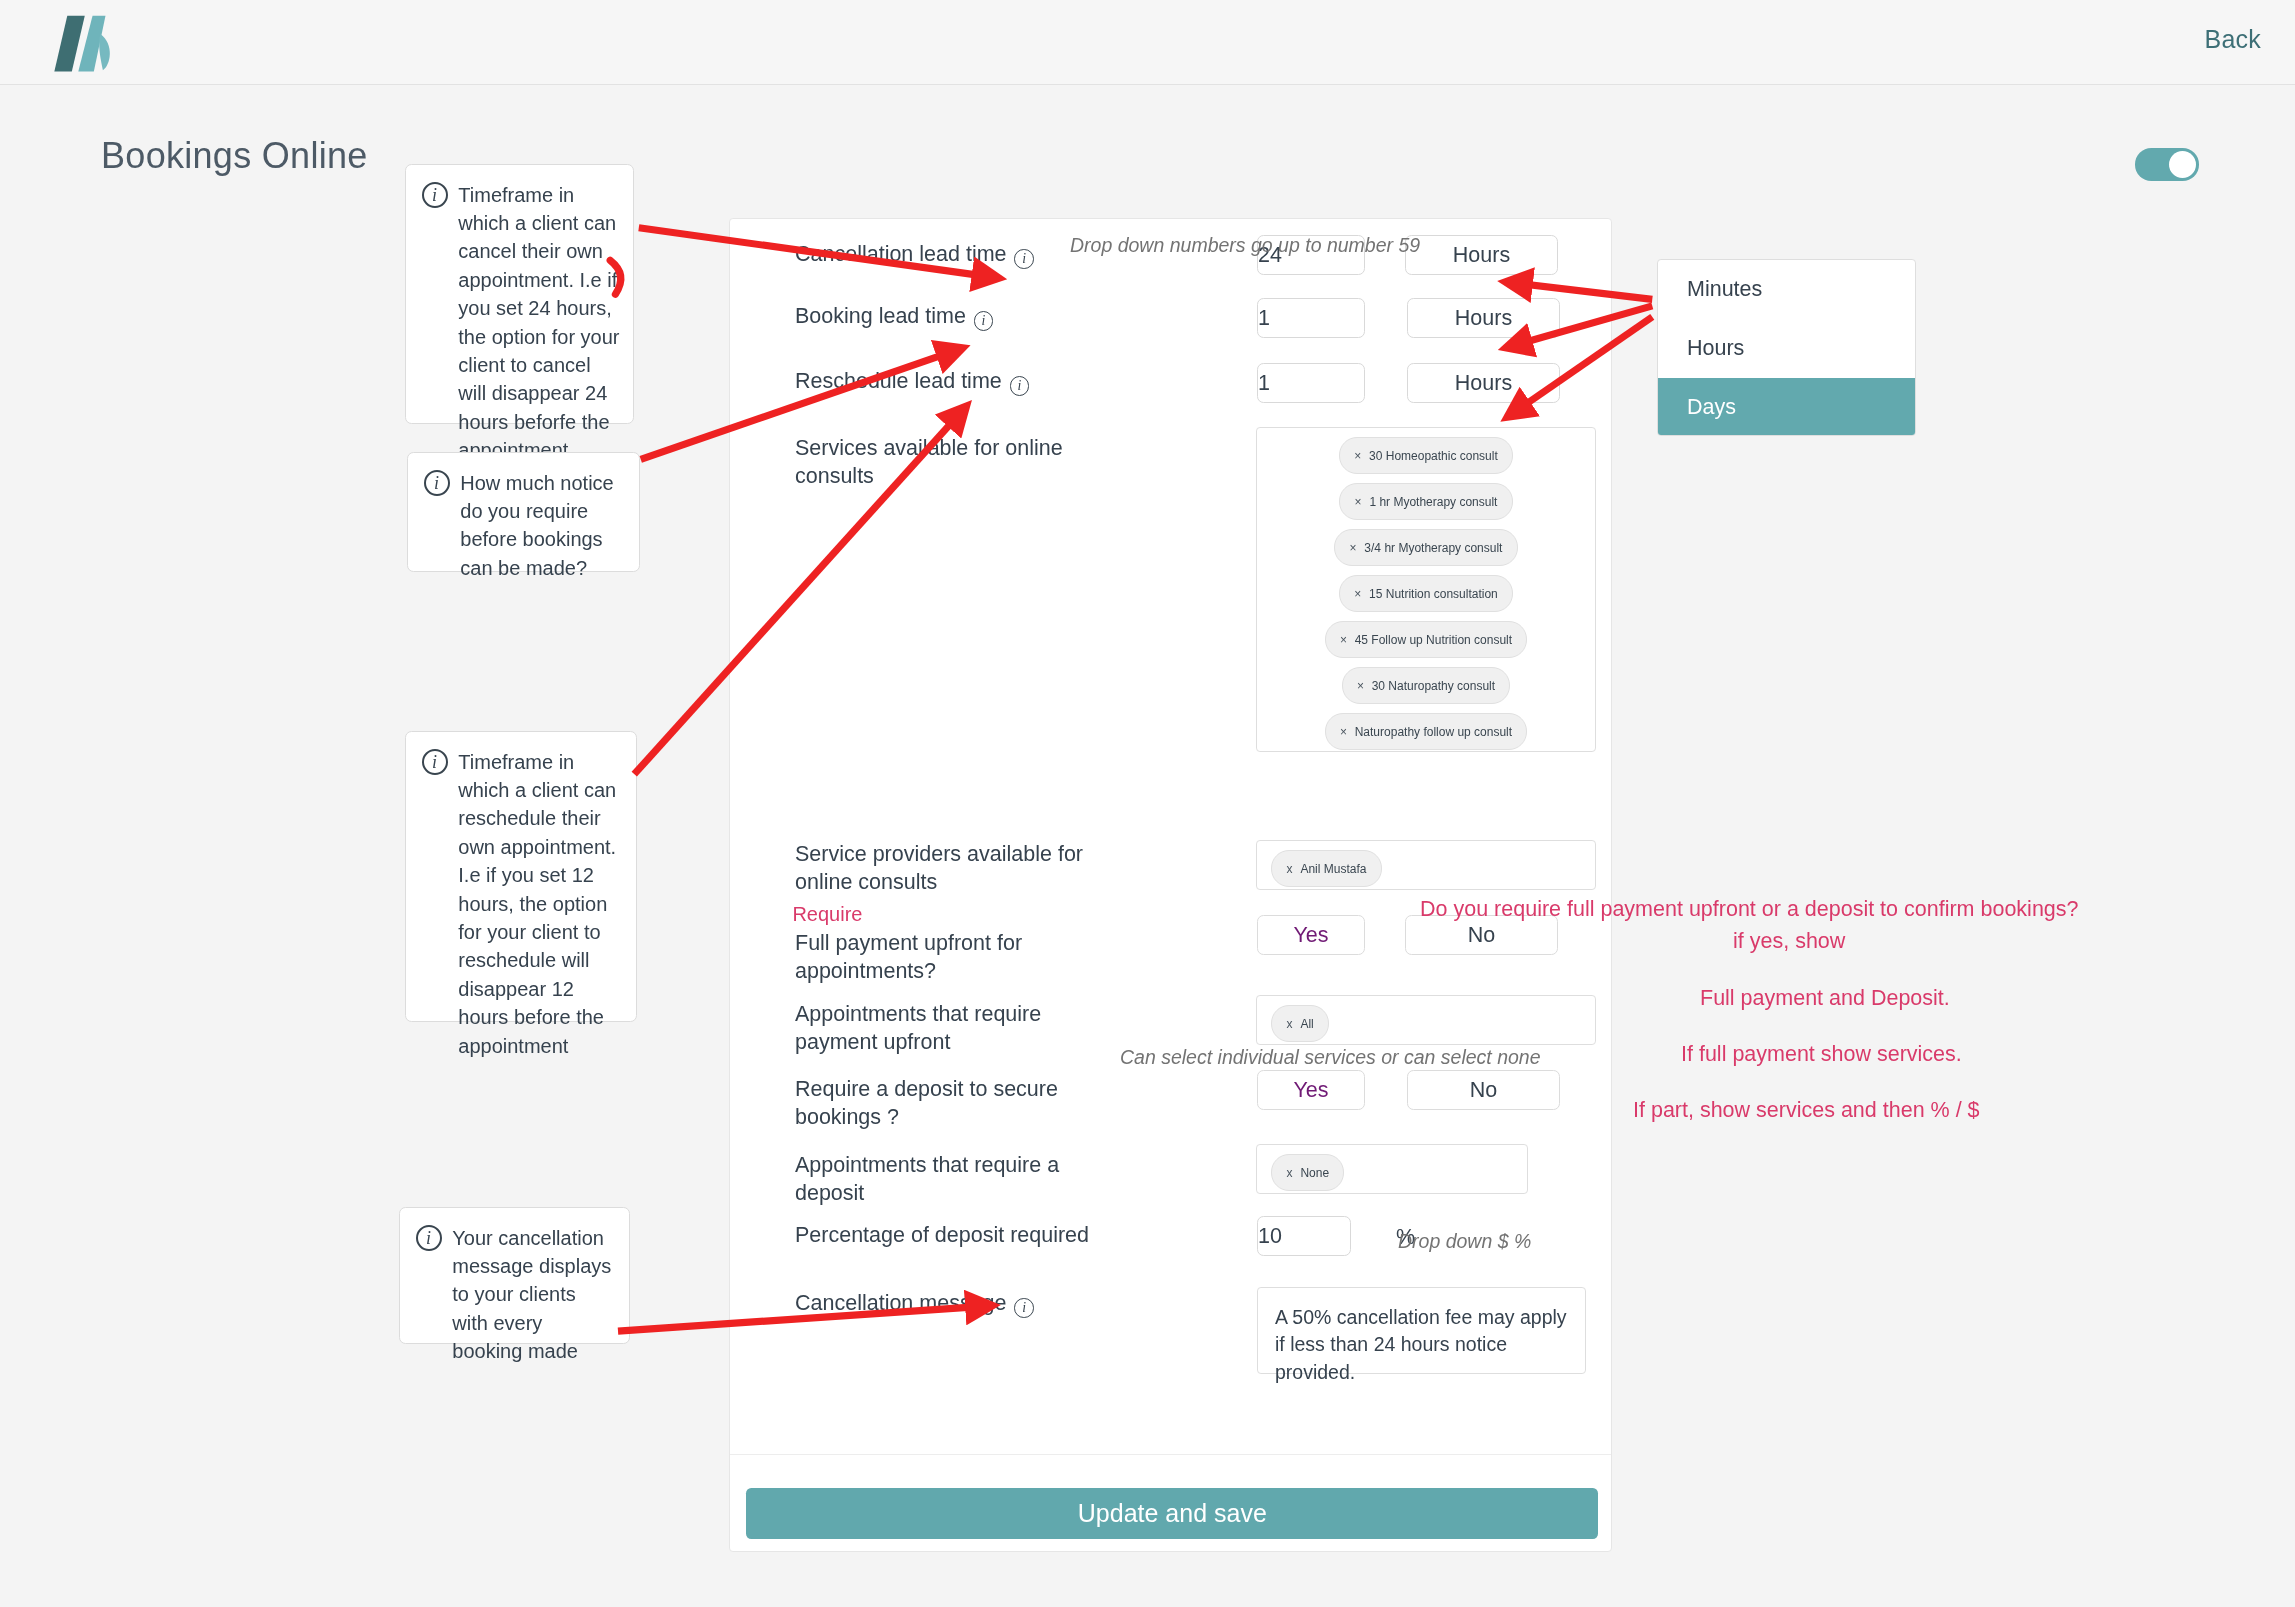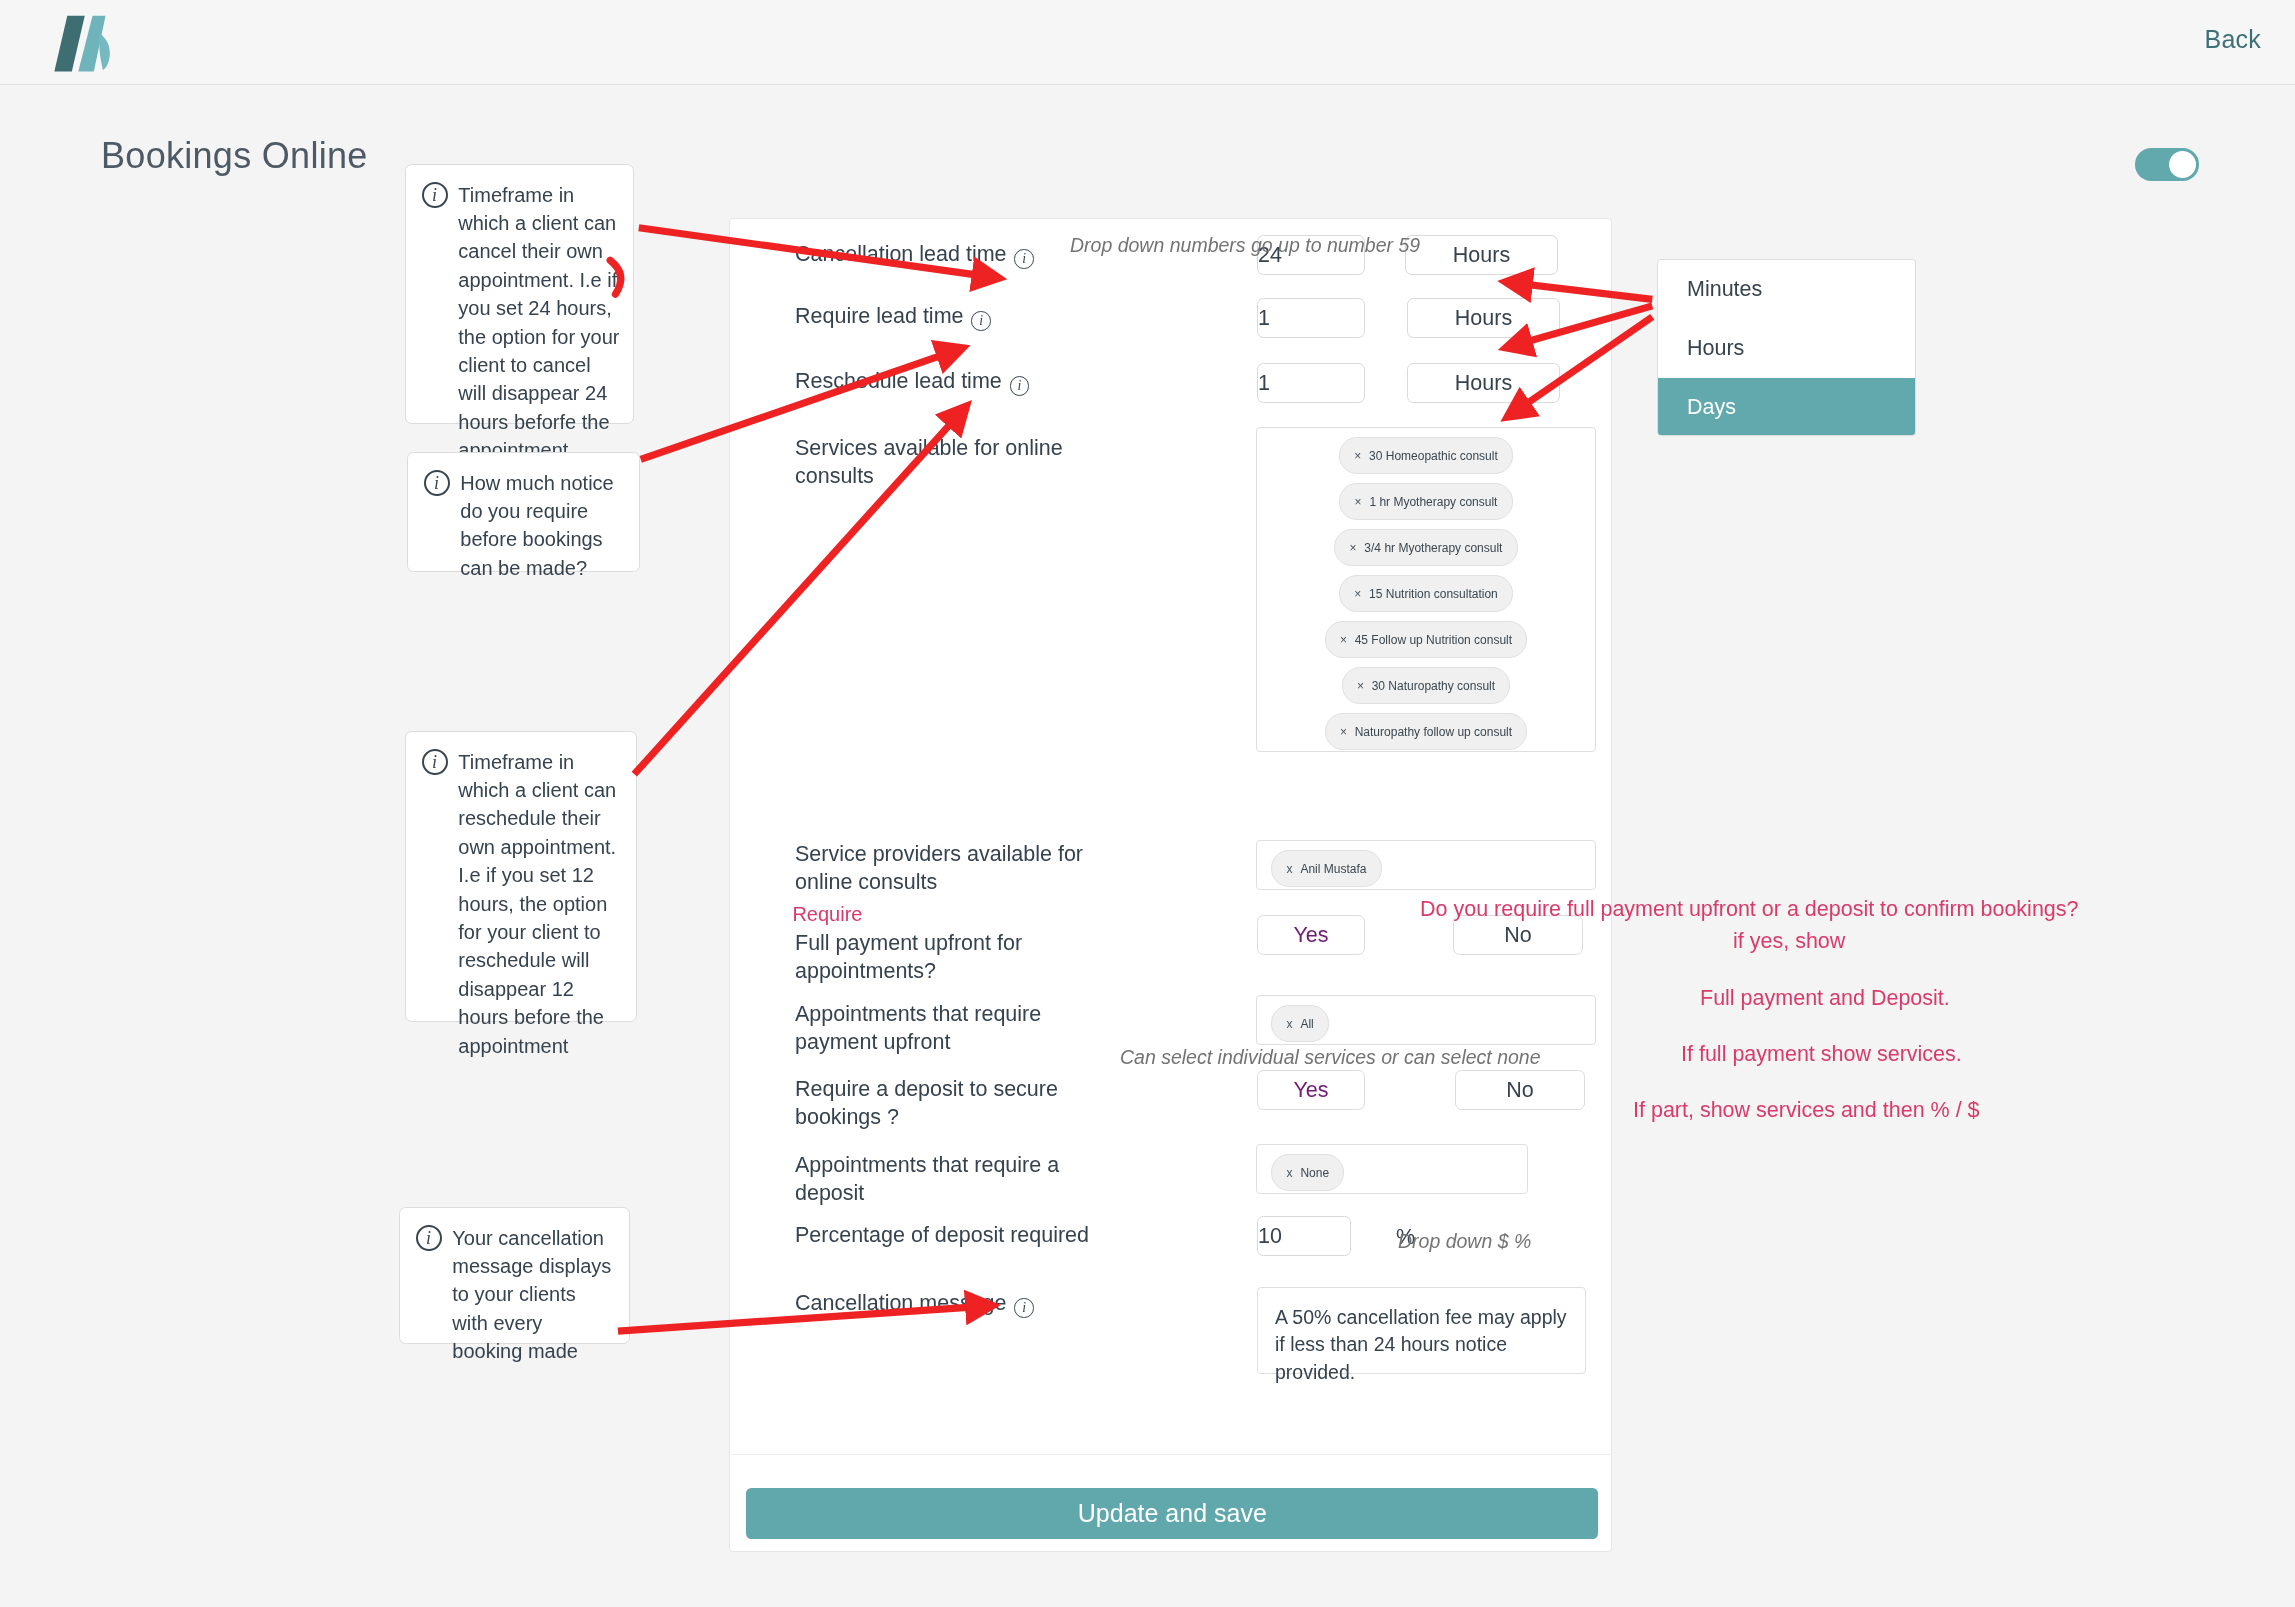--- a/index.html
+++ b/index.html
@@ -78,21 +78,21 @@
     border-radius: 6.5px; background: #fff; text-align: center;
     font-size: 21.5px; line-height: 39px; color: #36424e; cursor: pointer;
   }
   .yn-box {
     position: absolute; width: 108px; height: 40px; border: 0.7px solid #dcdcdc;
     border-radius: 6.5px; background: #fff; text-align: center;
     font-size: 21.5px; line-height: 39px; cursor: pointer;
   }
   .yn-box.muted { color: #701a75; }
   .yn-box.sel { color: #36424e; }
-  .yn-no { width: 130px; margin-left: 48px; }
+  .yn-no { width: 153px; }
 
   
   .tagfield {
     position: absolute; border: 0.7px solid #dedede; border-radius: 3.9px; background: #fff;
   }
   .tag {
     display: block; margin: 9px auto 0; padding: 0 14.3px; height: 37px;
     background: #f0f0f0; border: 0.7px solid #e0e0e0; border-radius: 18px;
     font-size: 12px; line-height: 36px; color: #3a4650; white-space: nowrap;
     width: fit-content; cursor: pointer;
@@ -169,21 +169,21 @@
     <div class="row" style="top:0">
       <div class="flabel" style="top:21px">
         <span>Cancellation lead time</span><span class="info-ic">i</span>
       </div>
       <div class="num-box" style="left:527px; top:16.3px">24</div>
       <div class="unit-box" style="left:675px; top:16.3px">Hours</div>
     </div>
 
     <div class="row" style="top:0">
       <div class="flabel" style="top:83px">
-        <span>Require lead time</span><span class="info-ic">i</span>
+        <span>Booking lead time</span><span class="info-ic">i</span>
       </div>
       <div class="num-box" style="left:527px; top:79px">1</div>
       <div class="unit-box" style="left:677px; top:79px">Hours</div>
     </div>
 
     <div class="row" style="top:0">
       <div class="flabel" style="top:148px">
         <span>Reschedule lead time</span><span class="info-ic">i</span>
       </div>
       <div class="num-box" style="left:527px; top:144px">1</div>

